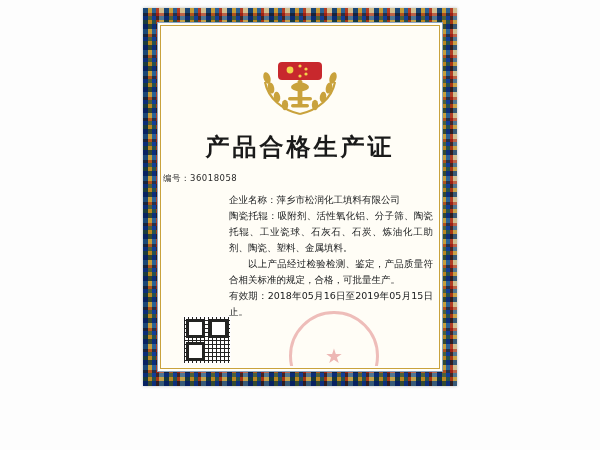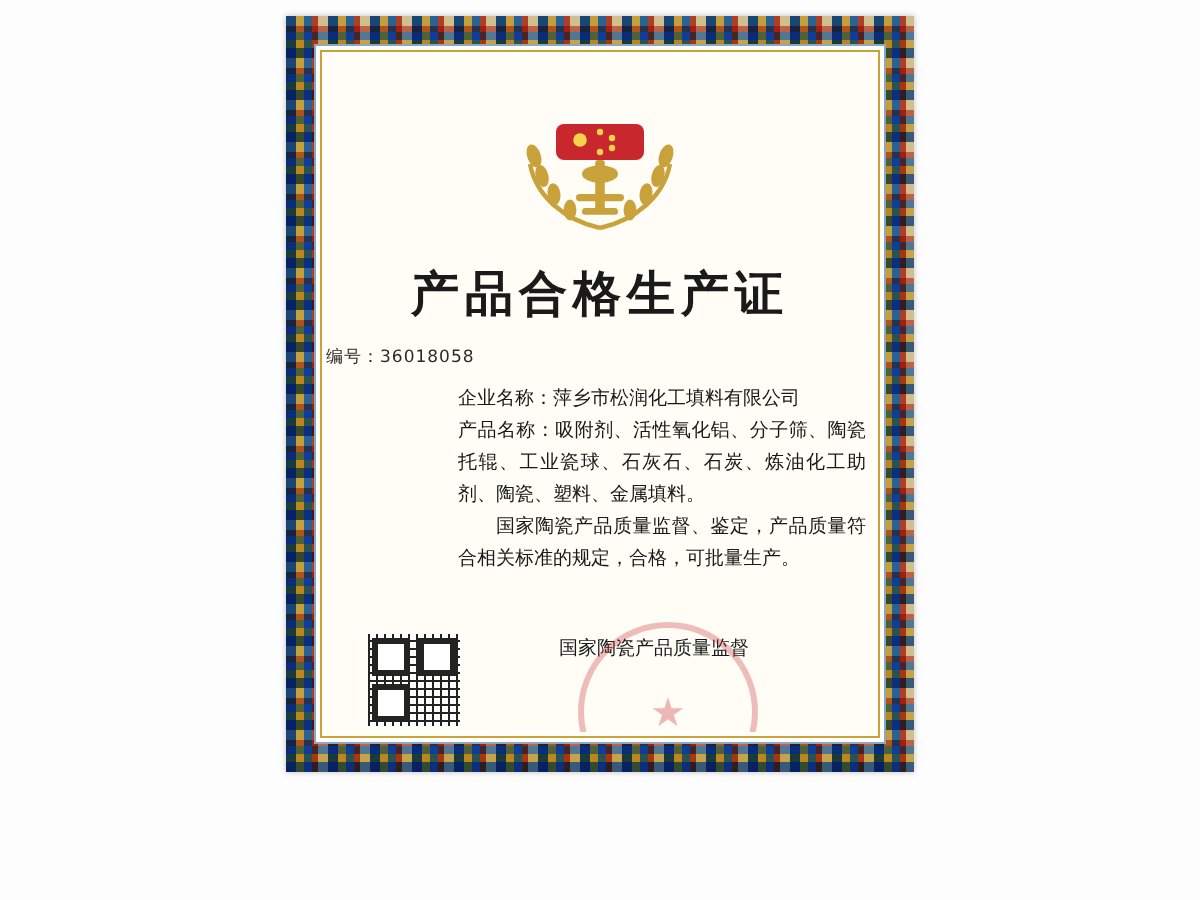--- a/index.html
+++ b/index.html
@@ -246,31 +246,33 @@
 
       <div class="cert-number">
         <span>编号：</span><span>36018058</span>
       </div>
 
       <div class="body-block">
         <div class="body-line">
           <span>企业名称：</span><span>萍乡市松润化工填料有限公司</span>
         </div>
         <div class="body-line">
-          <span>产品名称：</span><span>吸附剂、活性氧化铝、分子筛、陶瓷托辊、工业瓷球、石灰石、石炭、炼油化工助剂、陶瓷、塑料、金属填料。</span>
+          <span>陶瓷托辊：</span><span>吸附剂、活性氧化铝、分子筛、陶瓷托辊、工业瓷球、石灰石、石炭、炼油化工助剂、陶瓷、塑料、金属填料。</span>
         </div>
-        <div class="body-line indent">国家陶瓷产品质量监督、鉴定，产品质量符合相关标准的规定，合格，可批量生产。</div>
+        <div class="body-line indent">以上产品经过检验检测、鉴定，产品质量符合相关标准的规定，合格，可批量生产。</div>
+        <div class="body-line">
+          <span>有效期：</span><span>2018年05月16日至2019年05月15日止。</span>
+        </div>
       </div>
 
       <div class="qr">
         <div class="qr-bl"></div>
       </div>
 
       <div class="issuer">
-        <div>国家陶瓷产品质量监督</div>
       </div>
 
       <div class="seal">
         <div class="seal-star">★</div>
       </div>
 
     </div>
   </div>
 </div>
 

